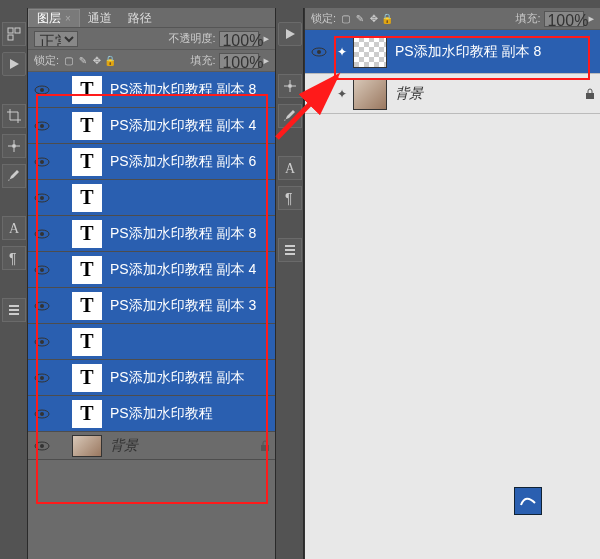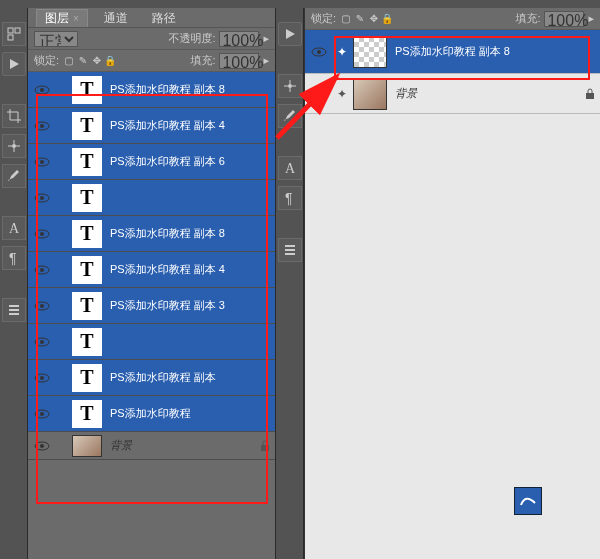--- a/index.html
+++ b/index.html
@@ -10,21 +10,21 @@
 .main-wrap { display: flex; height: 551px; }
 
 .toolstrip { width: 28px; background: #535353; border-right: 1px solid #2a2a2a; padding-top: 14px; display: flex; flex-direction: column; align-items: center; gap: 2px; }
 .toolbtn { width: 24px; height: 24px; display: flex; align-items: center; justify-content: center; color: #ccc; border: 1px solid #6a6a6a; background: #5a5a5a; margin-bottom: 4px; }
 .toolbtn.play { border-radius: 2px; }
 .toolbtn svg { width: 16px; height: 16px; }
 .toolspacer { height: 20px; }
 
 .panel { width: 248px; background: #6b6b6b; display: flex; flex-direction: column; border-right: 1px solid #2a2a2a; }
 .panel-tabs { display: flex; background: #6b6b6b; border-bottom: 1px solid #555; height: 20px; align-items: flex-end; }
-.tab { padding: 2px 8px; color: #ddd; background: #6b6b6b; font-size: 12px; height: 18px; display: flex; align-items: center; margin-left: 8px; }
+.tab { padding: 2px 8px; color: #ddd; background: #6b6b6b; font-size: 12px; height: 18px; display: flex; align-items: center; }
 .tab.active { background: #7a7a7a; color: #fff; border: 1px solid #888; border-bottom: none; }
 .tab .x { margin-left: 4px; font-size: 10px; color: #aaa; }
 
 .opts-row { display: flex; align-items: center; gap: 4px; padding: 3px 6px; background: #6b6b6b; color: #ddd; font-size: 11px; border-bottom: 1px solid #5a5a5a; height: 22px; }
 .opts-row select, .opts-row .field { background: #888; border: 1px solid #555; color: #333; font-size: 16px; height: 16px; }
 .opts-row .label { color: #ccc; }
 .small-icons { display: flex; gap: 2px; }
 .small-icons span { width: 12px; height: 12px; display: inline-flex; align-items: center; justify-content: center; color: #ccc; font-size: 10px; }
 
 .layers { flex: 1; overflow: hidden; background: #6b6b6b; }
@@ -32,21 +32,21 @@
 .layer-row.compact { height: 28px; }
 .eye-col { width: 28px; display: flex; align-items: center; justify-content: center; }
 .eye { width: 16px; height: 12px; }
 .eye svg { width: 16px; height: 12px; }
 .link-col { width: 14px; }
 .thumb { width: 30px; height: 28px; background: #fff; border: 1px solid #333; display: flex; align-items: center; justify-content: center; margin: 2px; position: relative; }
 .thumb.big { width: 34px; height: 32px; }
 .thumb .T { font-family: serif; font-size: 20px; font-weight: bold; color: #000; }
 .thumb.checker { background: repeating-conic-gradient(#ccc 0 25%, #fff 0 50%) 0 0/10px 10px; }
 .thumb.img { background: linear-gradient(135deg,#d8c8b8,#9a7860); }
-.layer-name { color: #fff; font-size: 11px; padding-left: 6px; flex: 1; }
+.layer-name { color: #fff; font-size: 14px; padding-left: 6px; flex: 1; }
 .layer-row.selected { background: #2a5fb0; }
 .layer-row.selected .thumb { border: 2px solid #fff; }
 .layer-row.normal { background: #6b6b6b; }
 .lock-col { width: 20px; display: flex; align-items: center; justify-content: center; color: #333; }
 .lock-col svg { width: 10px; height: 12px; }
 .bg-name { color: #333; font-style: italic; }
 
 .redbox-left { position: absolute; border: 2px solid #ff1a1a; left: 36px; top: 94px; width: 232px; height: 410px; pointer-events: none; z-index: 10; }
 .redbox-right { position: absolute; border: 2px solid #ff1a1a; left: 334px; top: 36px; width: 256px; height: 44px; pointer-events: none; z-index: 10; }
 

